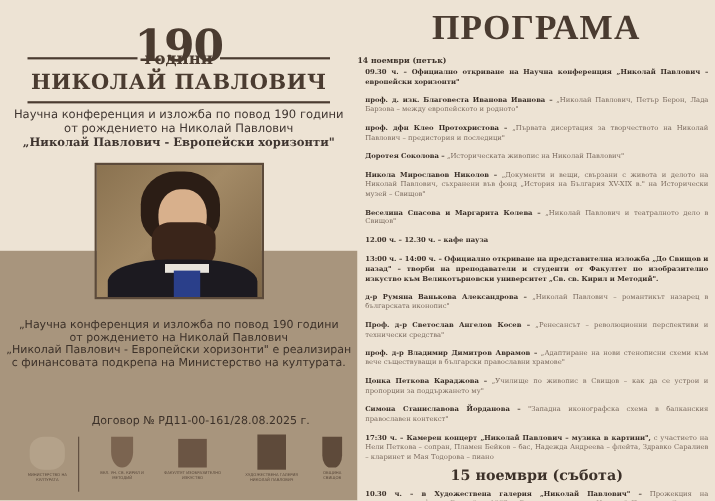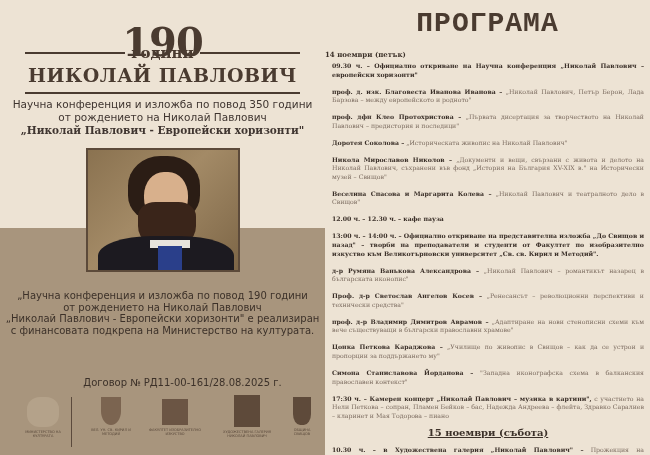--- a/index.html
+++ b/index.html
@@ -68,21 +68,21 @@
     }
     .logos {
       position: absolute; left: 18px; top: 393px; width: 300px; height: 58px;
     }
     .logo { position: absolute; top: 0; text-align: center; }
     .logo .mark { margin: 0 auto; background: #7b6450; }
     .logo .cap { font-family: "DejaVu Sans", sans-serif; font-size: 3.5px; line-height: 4px; color: #5b4a3c; margin-top: 3px; }
     .logo-divider { position: absolute; left: 53px; top: 4px; width: 1px; height: 50px; background: #5b4a3c; }
     .prog-title {
       position: absolute; left: 0; width: 325px; top: 6px; text-align: center;
-      font-family: Liberation Mono, monospace; font-weight: bold; font-size: 28px; line-height: 36px;
+      font-family: Liberation Serif, serif; font-weight: bold; font-size: 32px; line-height: 36px;
       color: #4a3b30; letter-spacing: 1px;
     }
     .day-heading {
       position: absolute; left: 0; width: 325px; 
       font-family: "DejaVu Serif", serif; font-weight: bold; font-size: 7px; color: #3c3129;
     }
     .entries {
       position: absolute; left: 7px; width: 312px; top: 62px;
       font-family: "DejaVu Serif", serif; font-size: 6.2px; line-height: 8.6px; color: #7a6a5e;
       text-align: justify;
@@ -99,21 +99,21 @@
 <div class="big-num">190</div>
 <div class="years-row">
   <div class="line"></div>
   <div class="word">години</div>
   <div class="line"></div>
 </div>
 <div class="name-title">НИКОЛАЙ ПАВЛОВИЧ</div>
 <div class="name-rule"></div>
 
 <div class="subtitle">
-  <div>Научна конференция и изложба по повод 350 години</div>
+  <div>Научна конференция и изложба по повод 190 години</div>
   <div>от рождението на Николай Павлович</div>
   <div class="bold">„Николай Павлович - Европейски хоризонти"</div>
 </div>
 
 <div class="portrait" title="Портрет на Николай Павлович">
   <div class="hair"></div>
   <div class="face"></div>
   <div class="beard"></div>
   <div class="coat"></div>
   <div class="collar"></div>
@@ -163,16 +163,16 @@
     <div class="entry"><span class="who">Никола Мирославов Николов –</span> <span>„Документи и вещи, свързани с живота и делото на Николай Павлович, съхранени във фонд „История на България XV-XIX в." на Исторически музей – Свищов"</span></div>
     <div class="entry"><span class="who">Веселина Спасова и Маргарита Колева –</span> <span>„Николай Павлович и театралното дело в Свищов"</span></div>
     <div class="entry"><span class="who">12.00 ч. – 12.30 ч. – кафе пауза</span> <span></span></div>
     <div class="entry"><span class="who">13:00 ч. – 14:00 ч. – Официално откриване на представителна изложба „До Свищов и назад" – творби на преподаватели и студенти от Факултет по изобразително изкуство към Великотърновски университет „Св. св. Кирил и Методий".</span> <span></span></div>
     <div class="entry"><span class="who">д-р Румяна Ванькова Александрова –</span> <span>„Николай Павлович – романтикът назарец в българската иконопис"</span></div>
     <div class="entry"><span class="who">Проф. д-р Светослав Ангелов Косев –</span> <span>„Ренесансът – революционни перспективи и технически средства"</span></div>
     <div class="entry"><span class="who">проф. д-р Владимир Димитров Аврамов –</span> <span>„Адаптиране на нови стенописни схеми към вече съществуващи в български православни храмове"</span></div>
     <div class="entry"><span class="who">Цонка Петкова Караджова –</span> <span>„Училище по живопис в Свищов – как да се устрои и пропорции за поддържането му"</span></div>
     <div class="entry"><span class="who">Симона Станиславова Йорданова –</span> <span>"Западна иконографска схема в балканския православен контекст"</span></div>
     <div class="entry"><span class="who">17:30 ч. – Камерен концерт „Николай Павлович – музика в картини",</span> <span>с участието на Нели Петкова – сопран, Пламен Бейков – бас, Надежда Андреева – флейта, Здравко Саралиев – кларинет и Мая Тодорова – пиано</span></div>
-    <div class="entry" style="text-align:center;font-weight:bold;color:#3c3129;font-size:10px;margin-top:4px;text-decoration:underline;">15 ноември (събота)</div>
+    <div class="entry" style="text-align:center;font-weight:bold;color:#3c3129;font-size:13px;margin-top:4px;">15 ноември (събота)</div>
     <div class="entry"><span class="who">10.30 ч. – в Художествена галерия „Николай Павлович" –</span> <span>Прожекция на документалния филм „Време" от 1987 г. Развах, посветен на Николай Павлович. Студия за научно-популярни и документални филми. Сценарист: Асен Владимиров; режисьор и оператор: Иван Цонев.</span></div>
   </div>
 </div>
 
 </body></html>

